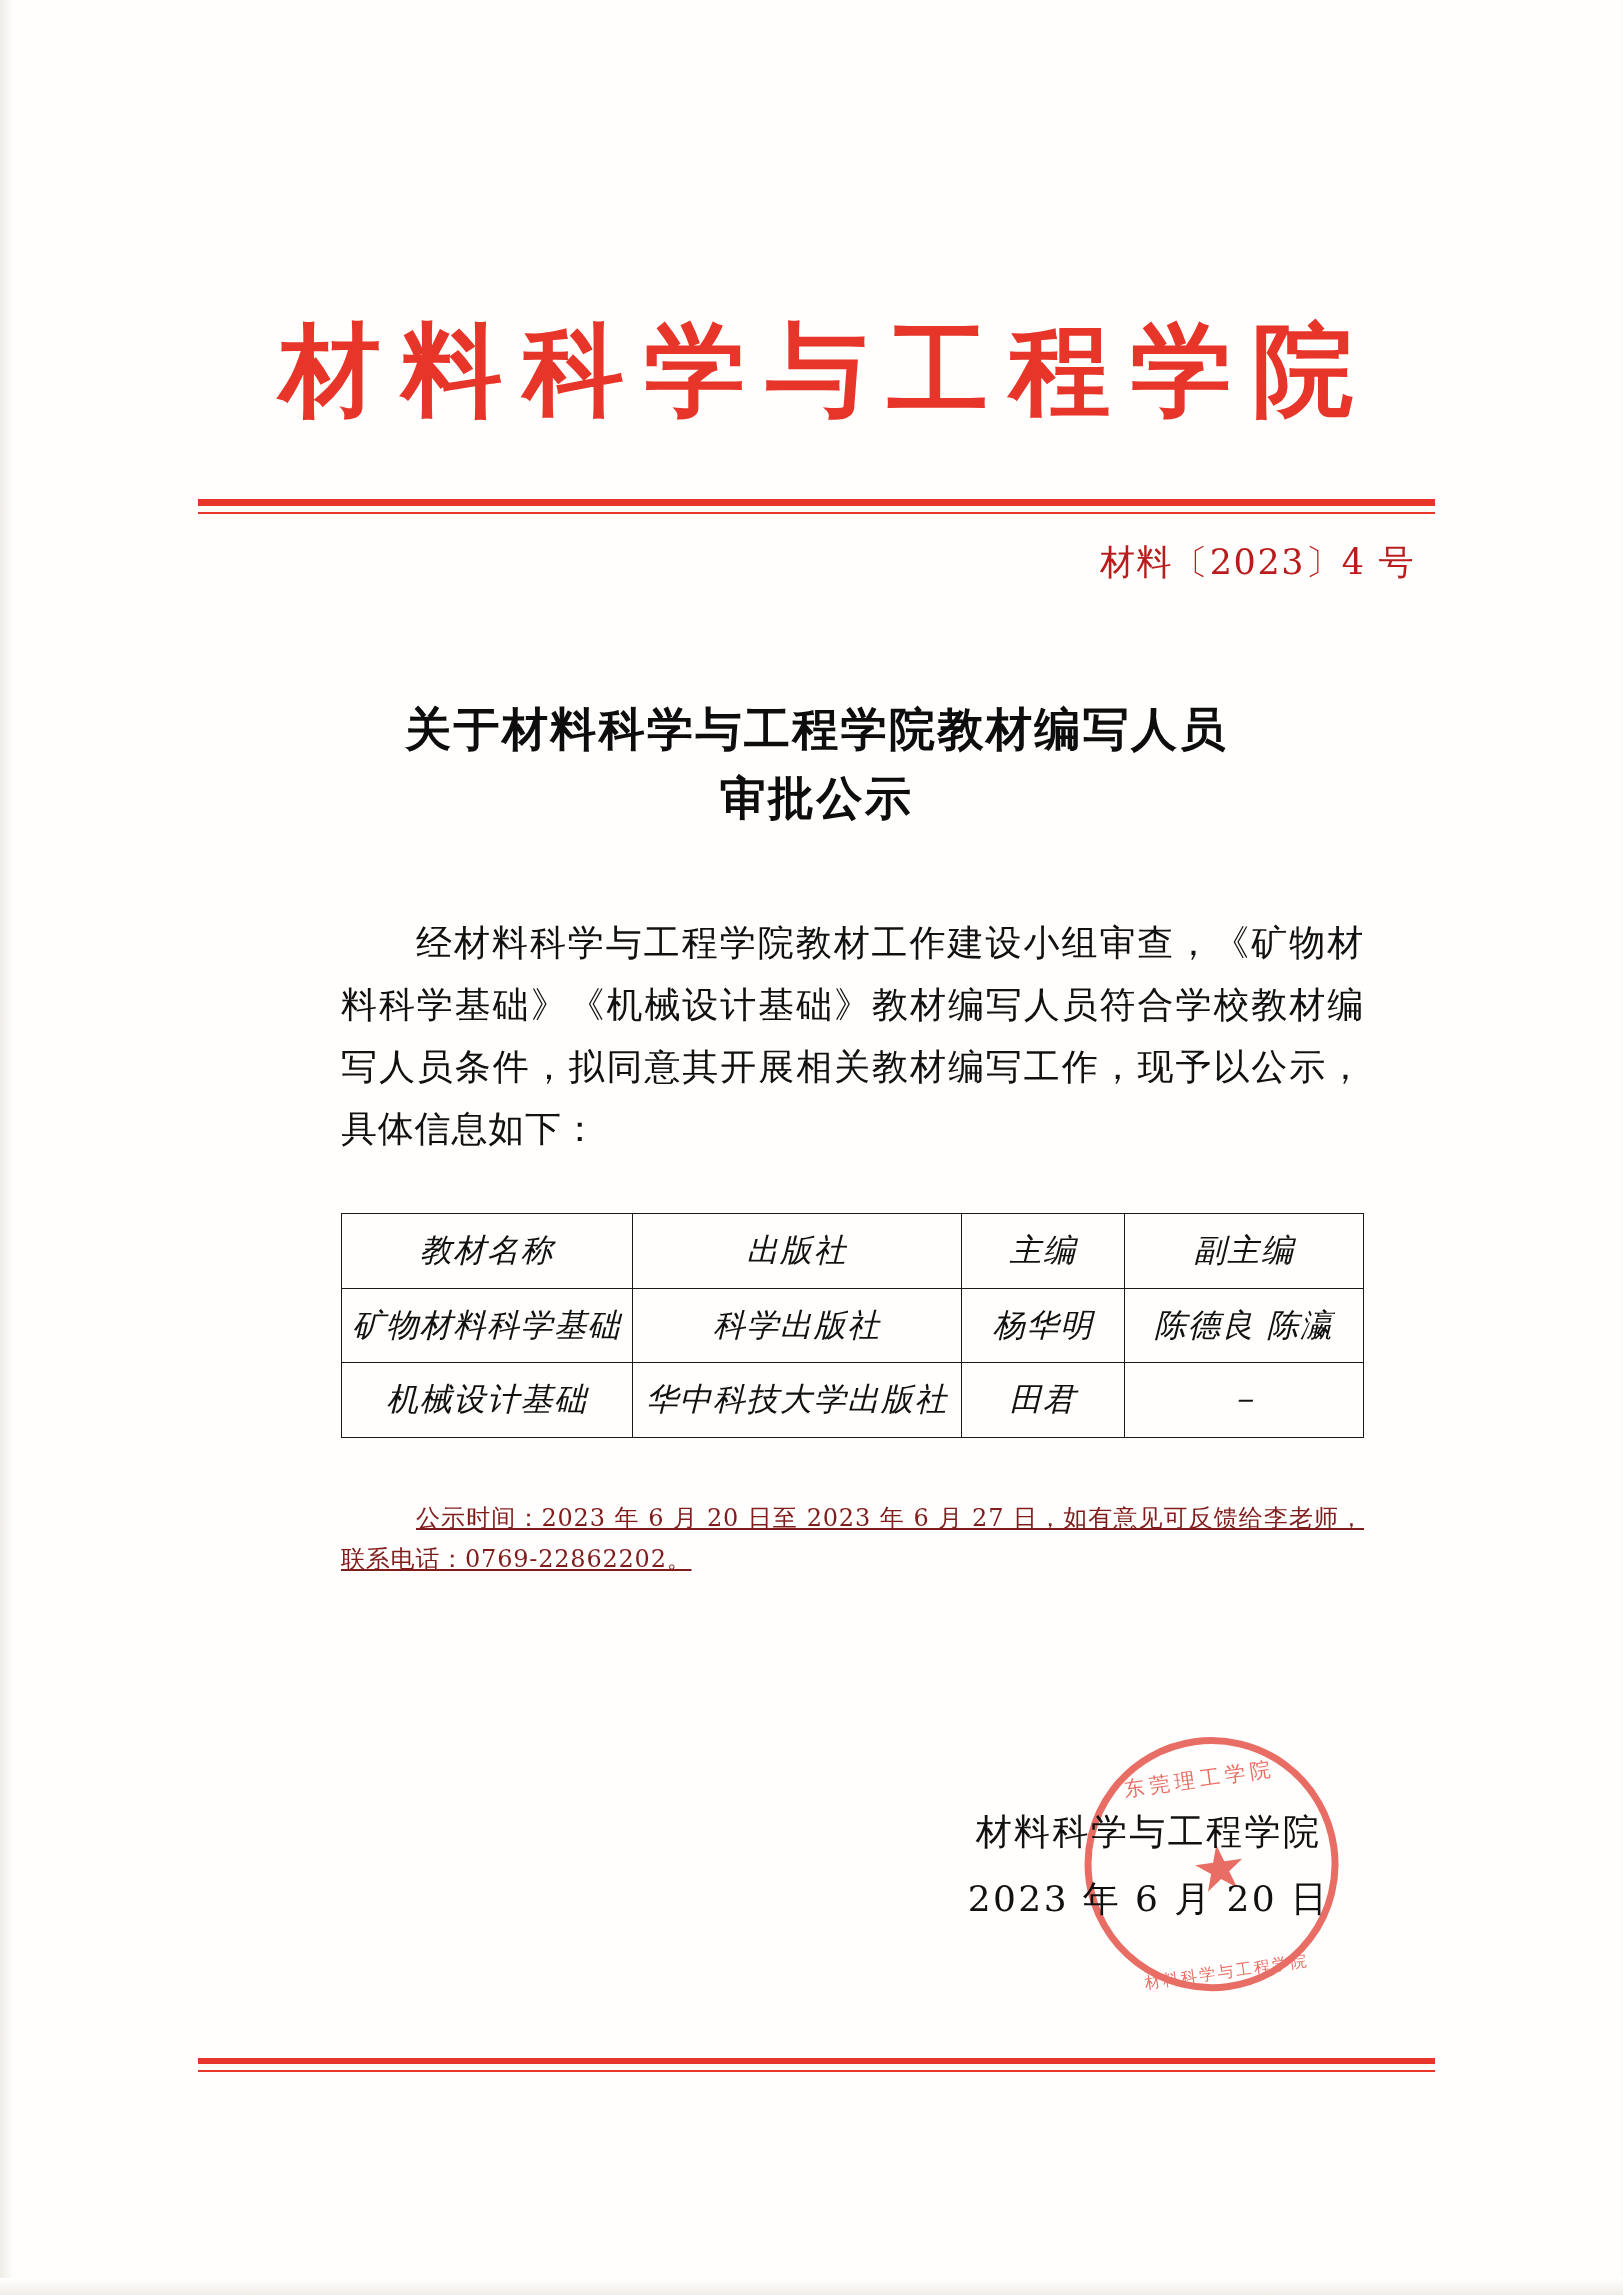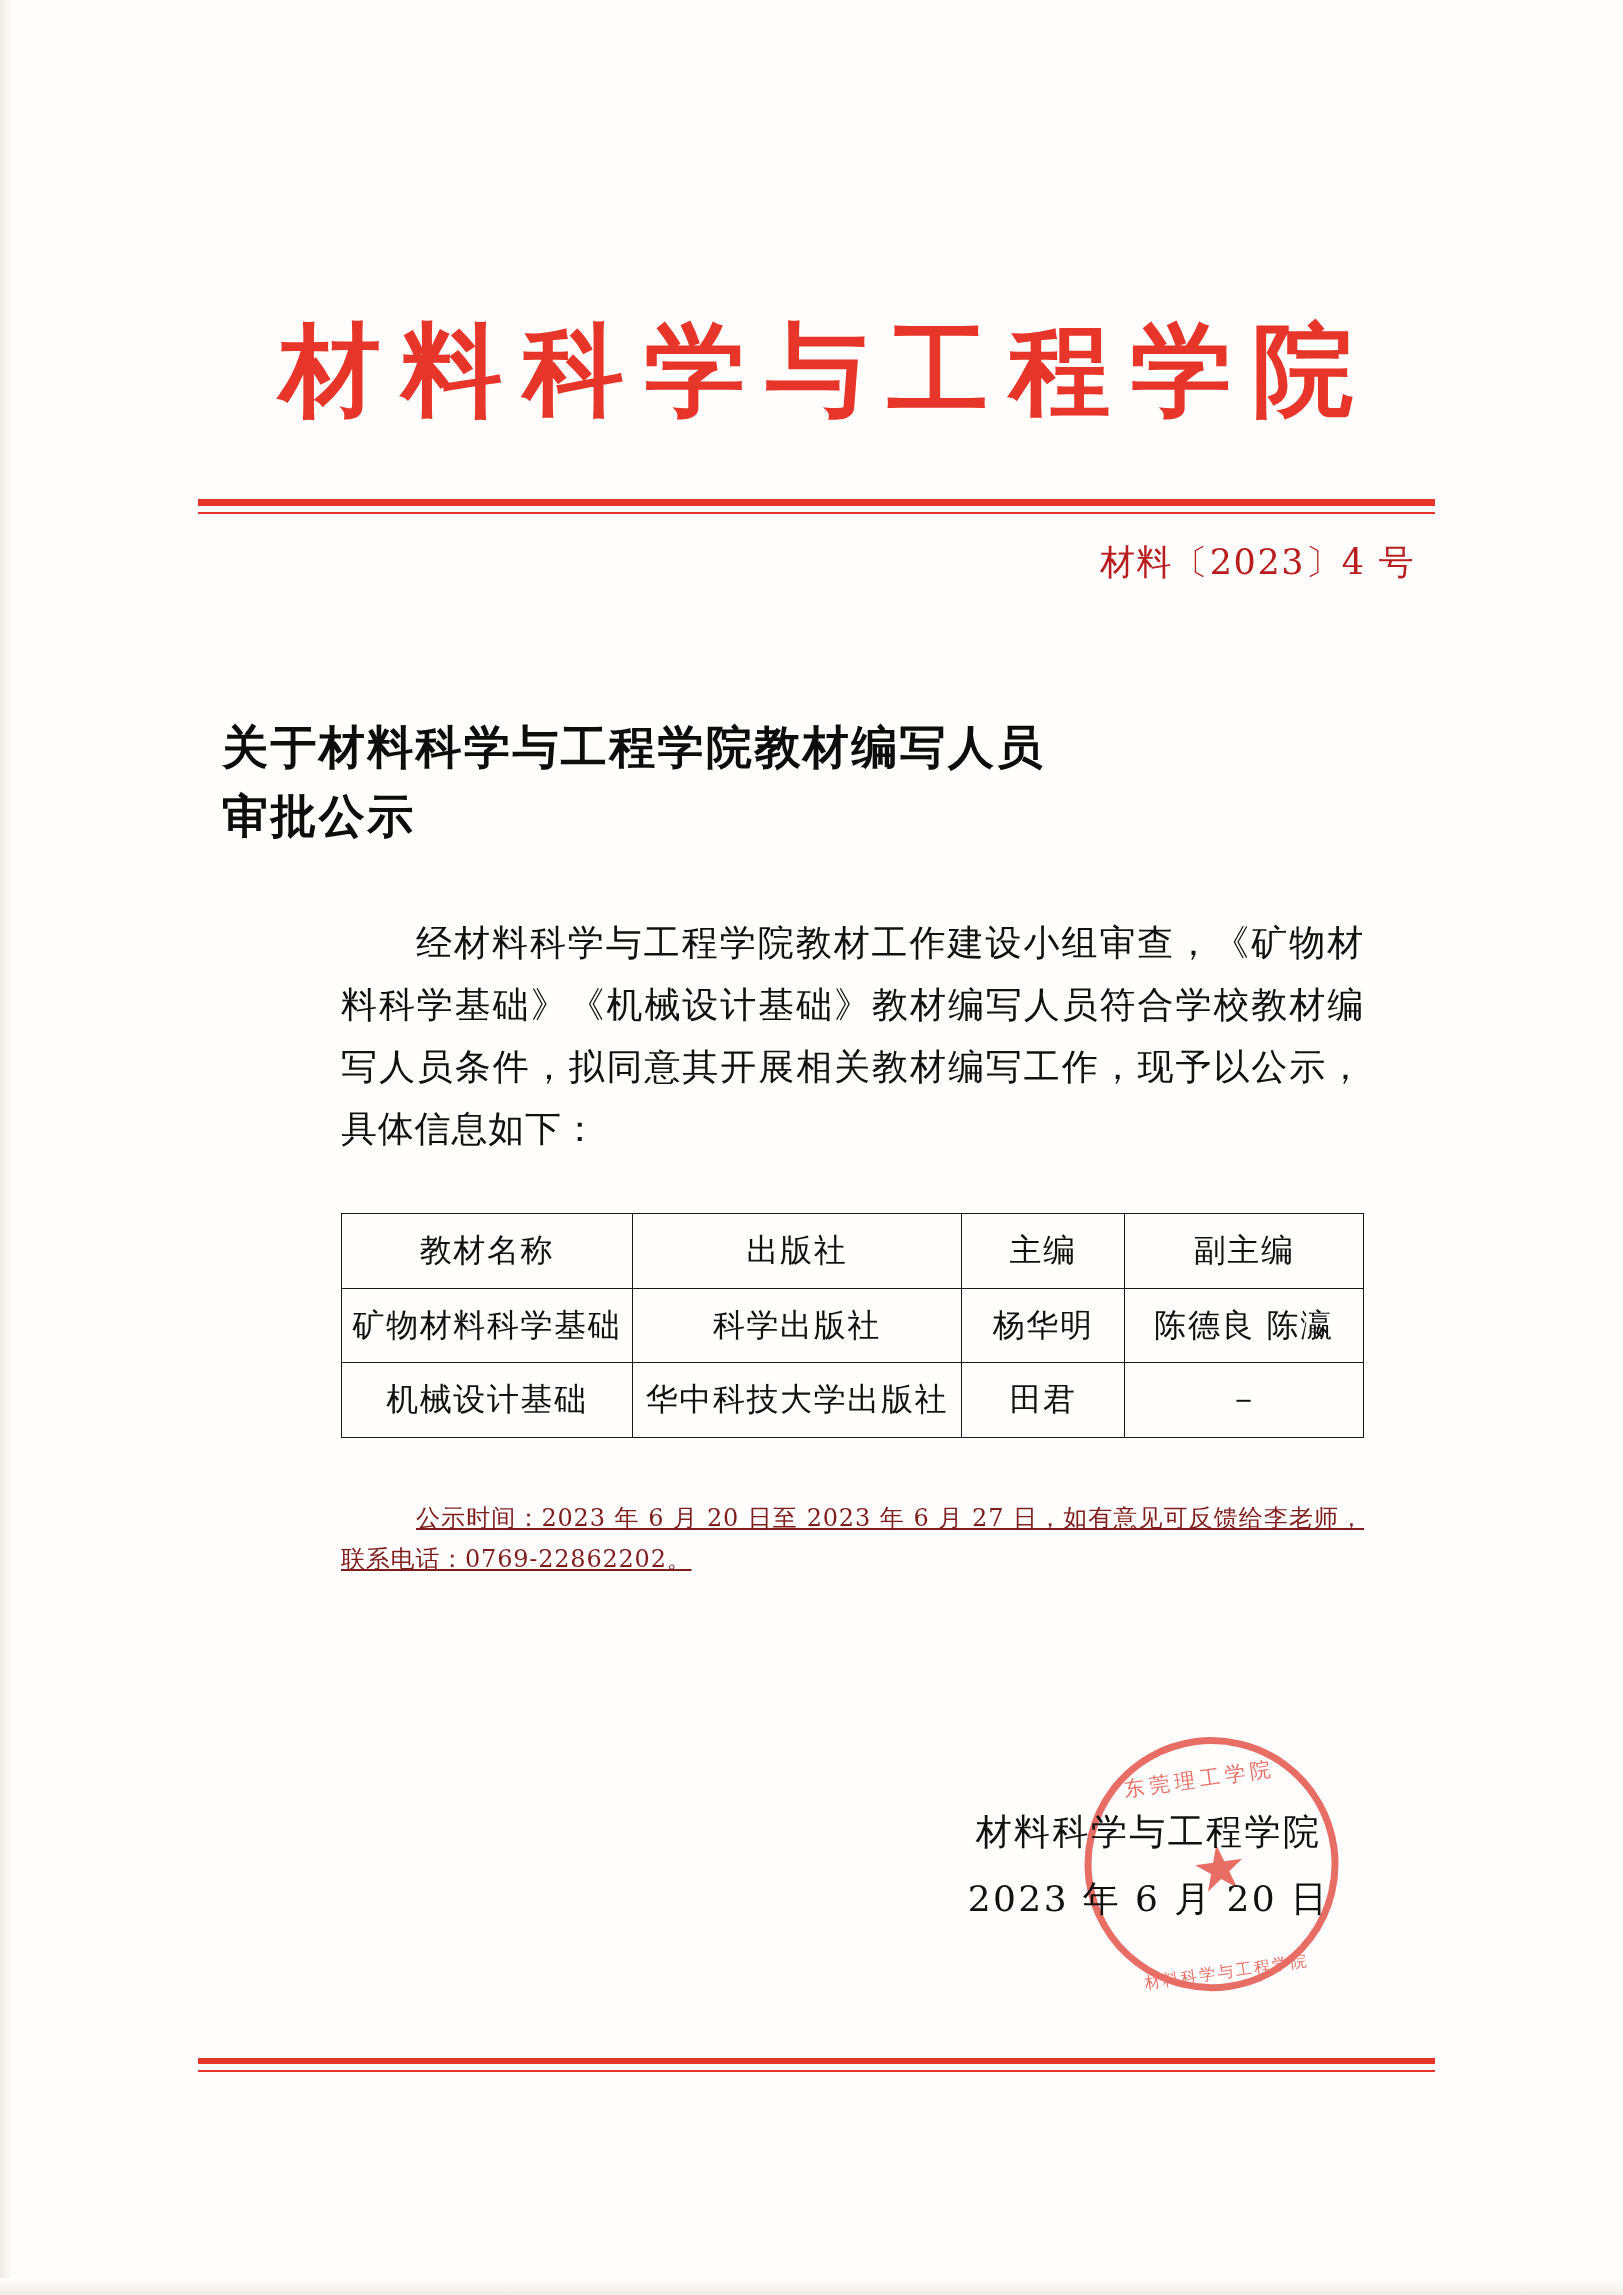--- a/index.html
+++ b/index.html
@@ -97,23 +97,23 @@
     font-size: 35px;
     letter-spacing: 1.6px;
     color: #b91c1c;
     font-family: "DejaVu Serif", "Liberation Serif", serif;
   }
 
   
   .title-block {
     position: absolute;
     left: 32px;
-    top: 713px;
+    top: 695px;
     width: 1189px;
-    text-align: left;
+    text-align: center;
   }
   .title-line {
     font-size: 46px;
     font-weight: bold;
     letter-spacing: 2.4px;
     line-height: 1.5;
     color: #0d0d0d;
     font-family: "DejaVu Serif", "Liberation Serif", serif;
   }
 
@@ -137,20 +137,21 @@
     position: absolute;
     left: 151px;
     top: 1213px;
     width: 1023px;
   }
   table.info-table {
     border-collapse: collapse;
     width: 1023px;
     font-size: 32px;
     color: #111111;
+    font-style: italic;
   }
   table.info-table td, table.info-table th {
     border: 1.6px solid #1a1a1a;
     text-align: center;
     vertical-align: middle;
     padding: 16px 4.8px;
     font-weight: normal;
     letter-spacing: 1.6px;
     line-height: 1.3;
   }

